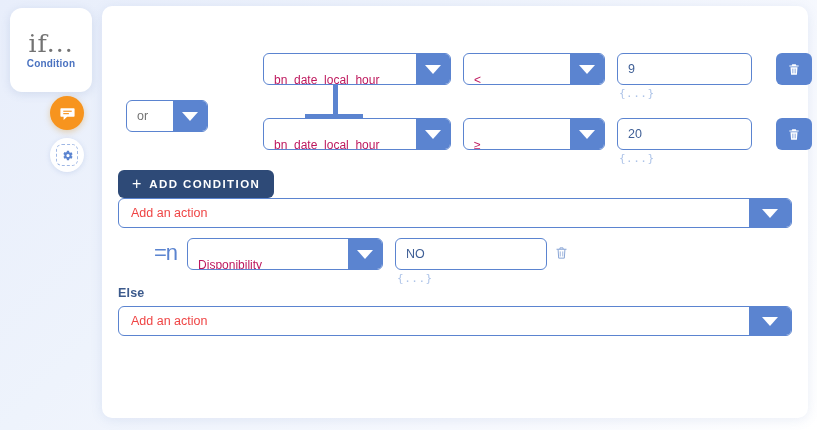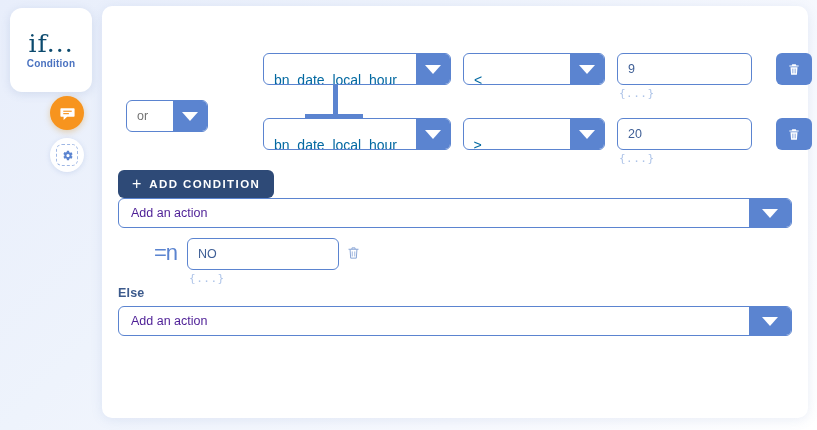--- a/index.html
+++ b/index.html
@@ -25,21 +25,21 @@
     background: #ffffff;
     border-radius: 12px;
     box-shadow: 0 2px 10px rgba(80,110,170,0.16);
     display: flex; flex-direction: column;
     align-items: center; justify-content: center;
     gap: 2px;
   }
   .node-glyph {
     font-family: "DejaVu Serif", serif;
     font-size: 25px;
-    color: #0c4a6e;
+    color: #737373;
     letter-spacing: 1px;
     line-height: 1;
     font-weight: 400;
   }
   .node-label {
     font-size: 10px;
     font-weight: 700;
     color: #4a72c0;
     letter-spacing: .2px;
   }
@@ -157,22 +157,22 @@
     height: 32px;
     border: 1px solid #5b84d0;
     border-radius: 6px;
     overflow: hidden;
     background: #fff;
   }
   .select-ctl .val {
     flex: 1;
     display: flex; align-items: center;
     padding-left: 10px;
-    font-size: 14px;
-    color: #0369a1;
+    font-size: 12px;
+    color: #be185d;
     white-space: nowrap;
     margin-top: 21px;
   }
   .w-field  { width: 188px; }
   .w-op     { width: 142px; }
 
   .text-ctl {
     width: 135px; height: 32px;
     border: 1px solid #5b84d0;
     border-radius: 6px;
@@ -227,21 +227,21 @@
     border: 1px solid #5b84d0;
     border-radius: 6px;
     overflow: hidden;
     background: #fff;
   }
   .action-select .val {
     flex: 1;
     display: flex; align-items: center;
     padding-left: 12px;
     font-size: 12.5px;
-    color: #4c1d95;
+    color: #ef4444;
   }
   .action-select .arrow-btn { width: 42px; }
 
   
   #action-row {
     display: flex;
     align-items: flex-start;
     margin-top: 10px;
     margin-left: 36px;
     position: relative;
@@ -375,20 +375,28 @@
   <div class="action-select">
     <span class="val">Add an action</span>
     <span class="arrow-btn">
         <span class="caret"></span>
       </span>
   </div>
 
   <div id="action-row">
     <span id="assign-icon">=n</span>
 
+    <div class="field-group">
+      <div class="select-ctl w-action-field">
+        <span class="val">Disponibility</span>
+        <span class="arrow-btn">
+            <span class="caret"></span>
+          </span>
+      </div>
+    </div>
 
     <div class="field-group">
       <div class="text-ctl w-action-value">NO</div>
       <div class="hint">{...}</div>
     </div>
 
     <div class="trash-btn-plain">
       <svg width="15" height="16" viewBox="0 0 24 24">
         <path fill="none" stroke="#8aa6d6" stroke-width="1.6" d="M4 6h16M9.5 6V3.8h5V6M6.5 6l1 14.2h9L17.5 6"></path>
         <path fill="none" stroke="#8aa6d6" stroke-width="1.3" d="M10 9.5v8M14 9.5v8"></path>

